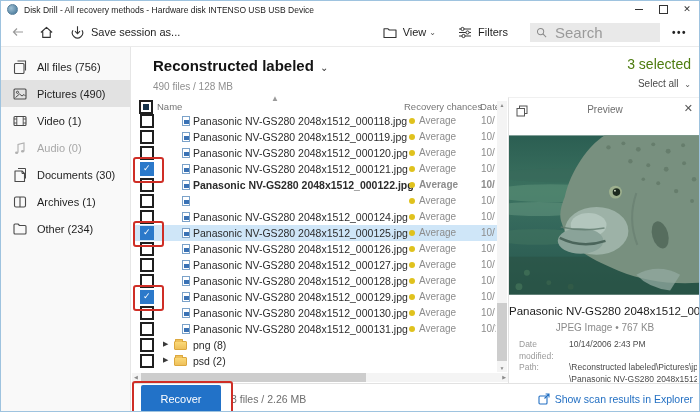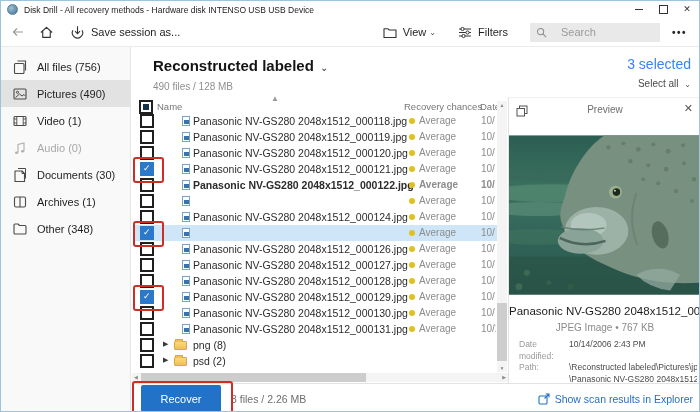--- a/index.html
+++ b/index.html
@@ -24,37 +24,37 @@
   .chev{font-size:8px;color:#555;margin-left:3px;}
   .back{margin-left:10px;}
   .home{margin-left:14px;}
   .saveic{margin-left:16px;}
   .save-label{margin-left:6px;}
   .tb-right{margin-left:auto;display:flex;align-items:center;margin-right:8px;}
   .viewgrp,.filtergrp{display:flex;align-items:center;margin-right:22px;}
   .viewgrp .tb-label,.filtergrp .tb-label{margin-left:6px;}
   .searchbox{width:130px;height:19px;background:#e9e9e9;display:flex;align-items:center;margin-right:12px;}
   .searchbox .tb-icon{margin-left:6px;}
-  .search-ph{font-size:11px;color:#9a9a9a;margin-left:14px;}
+  .search-ph{font-size:15px;color:#9a9a9a;margin-left:8px;}
   .more{font-size:10px;letter-spacing:1.5px;color:#222;font-weight:bold;margin-right:4px;}
   
   .sidebar{position:absolute;top:46px;left:0;width:130px;bottom:0;background:#f9f9f9;
     border-right:1px solid #e6e6e6;box-sizing:border-box;padding-top:6px;}
   .sb-item{height:27px;display:flex;align-items:center;padding-left:11px;color:#4a4a4a;}
   .sb-item.selected{background:#e2e2e2;}
   .sb-icon{width:16px;height:16px;margin-right:9px;flex:0 0 16px;}
   .sb-label{font-size:11px;color:#1f1f1f;white-space:nowrap;}
   .sb-item.disabled{color:#b0b0b0;}
   .sb-item.disabled .sb-label{color:#a8a8a8;}
   
   .main{position:absolute;top:46px;left:131px;right:0;bottom:0;background:#fff;}
   .page-title{position:absolute;left:21px;top:10px;font-size:15px;font-weight:700;color:#141414;}
   .page-title .chev{font-size:10px;font-weight:400;color:#333;margin-left:6px;}
   .page-sub{position:absolute;left:21px;top:34px;font-size:10px;color:#8f8f8f;}
-  .sel-count{position:absolute;right:8px;top:9px;font-size:14px;color:#3b82f6;}
+  .sel-count{position:absolute;right:8px;top:9px;font-size:14px;color:#4d7c0f;}
   .select-all{position:absolute;right:8px;top:31px;font-size:10px;color:#4a4a4a;}
   
   .list-head{position:absolute;left:3px;top:54px;width:362px;height:12px;font-size:9.5px;color:#767676;}
   .hd-cb{position:absolute;left:4px;top:-1px;width:10px;height:10px;border:2px solid #1f1f1f;background:#fff;}
   .hd-cb::after{content:"";position:absolute;left:2px;top:2px;width:6px;height:6px;background:#16324a;}
   .hd-name{position:absolute;left:22px;top:0;}
   .hd-sort{position:absolute;left:136px;top:-7px;color:#9a9a9a;font-size:8px;}
   .hd-rc{position:absolute;left:269px;top:0;}
   .hd-date{position:absolute;left:345px;top:0;}
   .rows-wrap{position:absolute;left:3px;top:66px;width:362px;height:256px;}
@@ -220,21 +220,21 @@
         <span class="sb-icon"><svg width="16" height="16" viewBox="0 0 16 16">
             <rect x="2.5" y="3" width="11" height="10" rx="1.5" stroke="currentColor" stroke-width="1.1" fill="none"></rect>
             <path d="M8 3v10" stroke="currentColor" stroke-width="1.1"></path>
           </svg></span>
         <span class="sb-label">Archives (1)</span>
       </div>
       <div class="sb-item">
         <span class="sb-icon"><svg width="16" height="16" viewBox="0 0 16 16">
             <path d="M2 5V4a1 1 0 0 1 1-1h3l1.5 1.5H13a1 1 0 0 1 1 1V12a1 1 0 0 1-1 1H3a1 1 0 0 1-1-1Z" stroke="currentColor" stroke-width="1.1" fill="none" stroke-linejoin="round"></path>
           </svg></span>
-        <span class="sb-label">Other (348)</span>
+        <span class="sb-label">Other (234)</span>
       </div>
     </div>
 
   <div class="main">
     <div class="page-title"><span>Reconstructed labeled</span><span class="chev">⌄</span></div>
     <div class="page-sub">490 files / 128 MB</div>
     <div class="sel-count">3 selected</div>
     <div class="select-all"><span>Select all</span> <span class="chev">⌄</span></div>
 
     <div class="list-head">
@@ -298,20 +298,21 @@
           <span class="cb"></span>
           <span class="fileicon"></span>
           <span class="fname">Panasonic NV-GS280 2048x1512_000124.jpg</span>
           <span class="dot"></span>
           <span class="chance">Average</span>
           <span class="fdate">10/</span>
         </div>
         <div class="row selected" style="top: 112px;">
           <span class="cb checked"></span>
           <span class="fileicon"></span>
+          <span class="fname">Panasonic NV-GS280 2048x1512_000125.jpg</span>
           <span class="dot"></span>
           <span class="chance">Average</span>
           <span class="fdate">10/</span>
         </div>
         <span class="red-box" style="top: 108px;"></span>
         <div class="row" style="top: 128px;">
           <span class="cb"></span>
           <span class="fileicon"></span>
           <span class="fname">Panasonic NV-GS280 2048x1512_000126.jpg</span>
           <span class="dot"></span>

